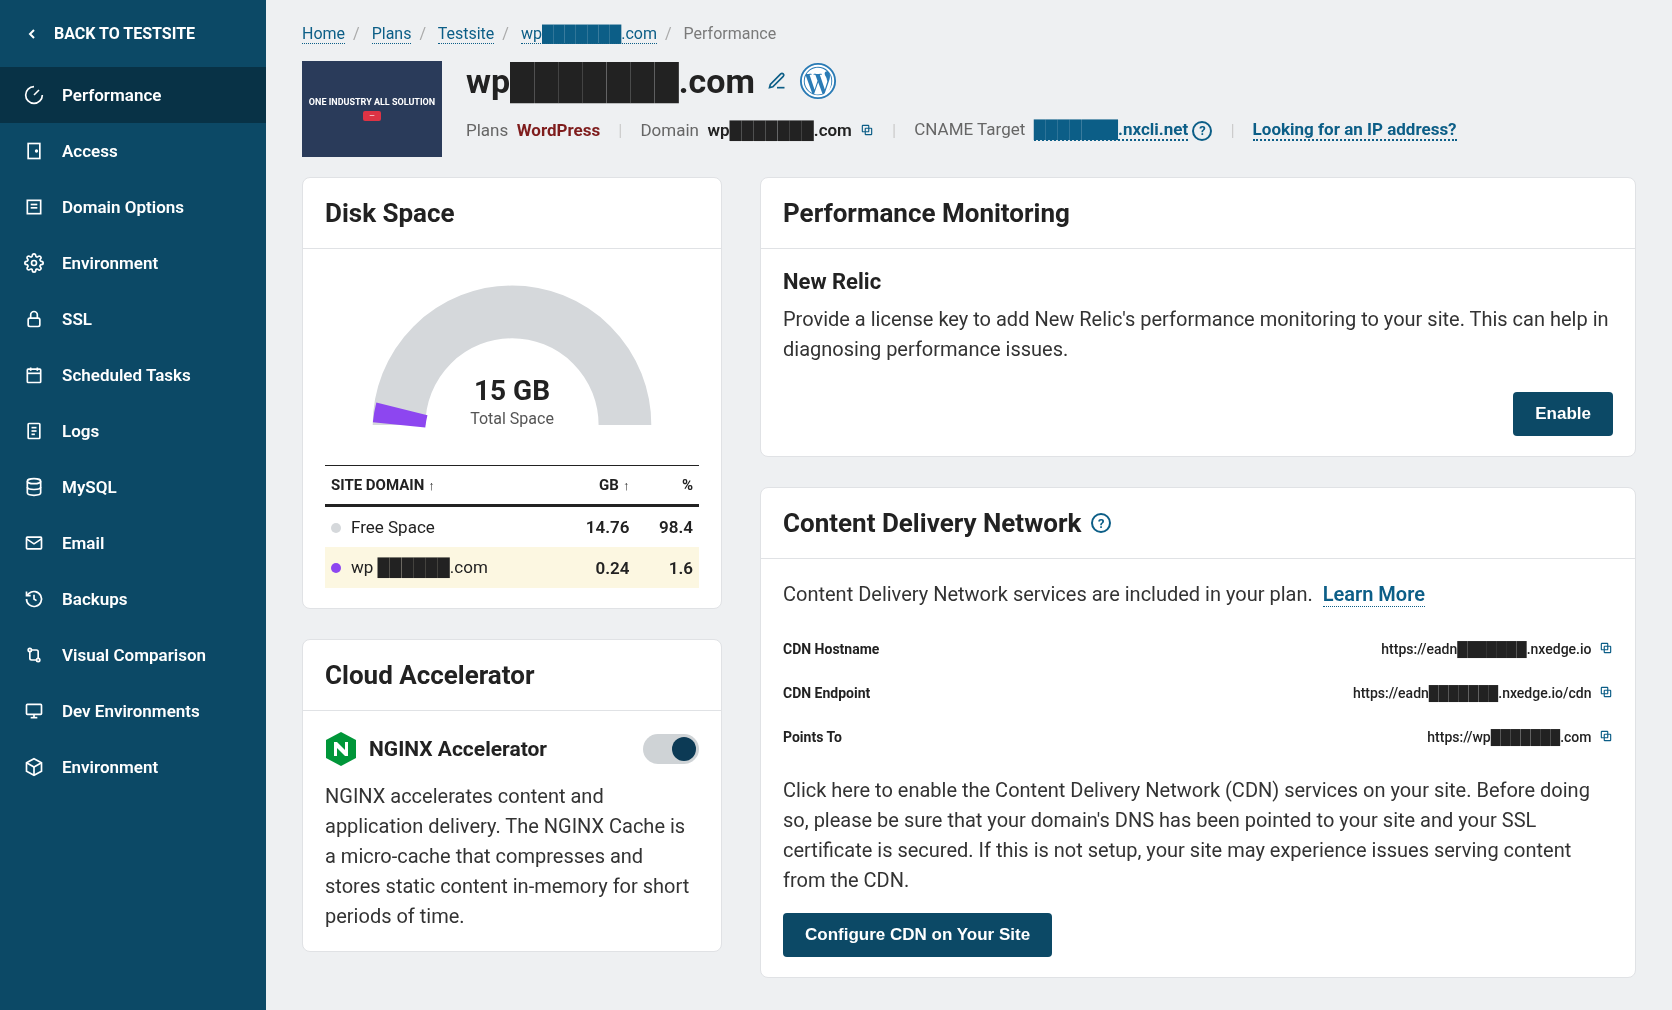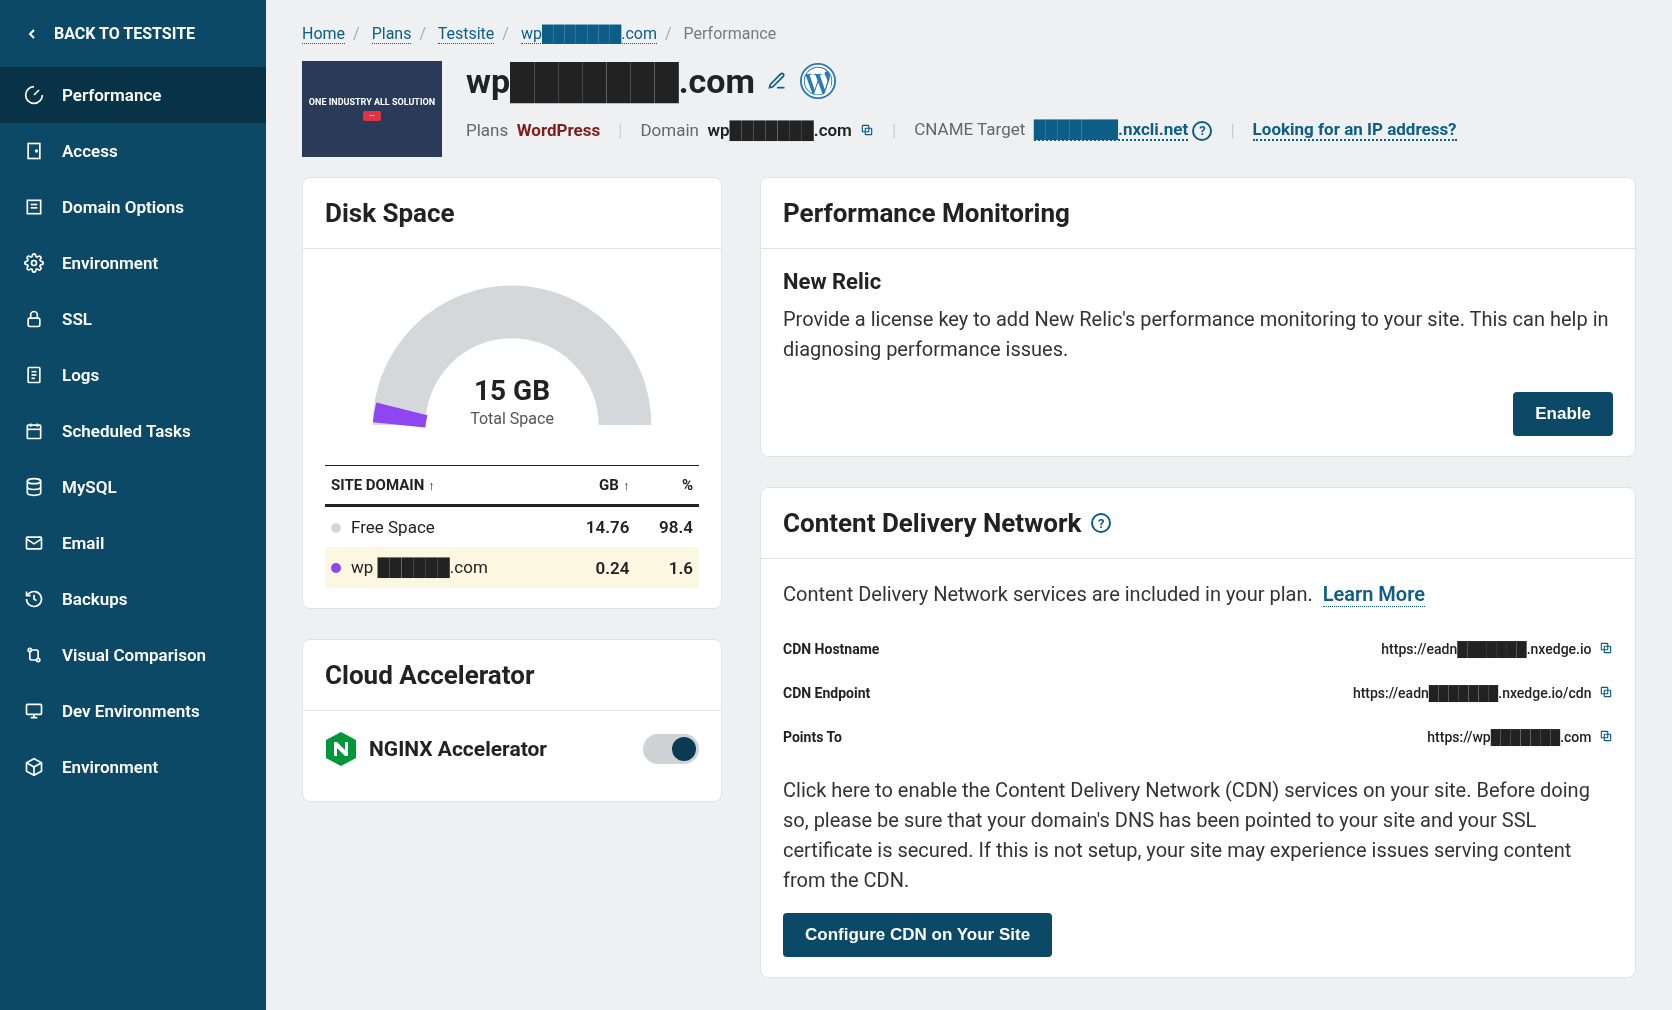--- a/index.html
+++ b/index.html
@@ -109,35 +109,35 @@
   </div>
   <div class="nav-item">
     <svg viewBox="0 0 24 24" fill="none" stroke="currentColor" stroke-width="2">
         <rect x="5" y="11" width="14" height="10" rx="2"></rect>
         <path d="M8 11V7a4 4 0 0 1 8 0v4"></path>
       </svg>
     <span>SSL</span>
   </div>
   <div class="nav-item">
     <svg viewBox="0 0 24 24" fill="none" stroke="currentColor" stroke-width="2">
+        <rect x="4" y="5" width="16" height="16" rx="1"></rect>
+        <line x1="4" y1="10" x2="20" y2="10"></line>
+        <line x1="8" y1="3" x2="8" y2="7"></line>
+        <line x1="16" y1="3" x2="16" y2="7"></line>
+      </svg>
+    <span>Scheduled Tasks</span>
+  </div>
+  <div class="nav-item">
+    <svg viewBox="0 0 24 24" fill="none" stroke="currentColor" stroke-width="2">
         <rect x="5" y="3" width="14" height="18" rx="1"></rect>
         <line x1="9" y1="8" x2="15" y2="8"></line>
         <line x1="9" y1="12" x2="15" y2="12"></line>
         <line x1="9" y1="16" x2="13" y2="16"></line>
       </svg>
     <span>Logs</span>
-  </div>
-  <div class="nav-item">
-    <svg viewBox="0 0 24 24" fill="none" stroke="currentColor" stroke-width="2">
-        <rect x="4" y="5" width="16" height="16" rx="1"></rect>
-        <line x1="4" y1="10" x2="20" y2="10"></line>
-        <line x1="8" y1="3" x2="8" y2="7"></line>
-        <line x1="16" y1="3" x2="16" y2="7"></line>
-      </svg>
-    <span>Scheduled Tasks</span>
   </div>
   <div class="nav-item">
     <svg viewBox="0 0 24 24" fill="none" stroke="currentColor" stroke-width="2">
         <ellipse cx="12" cy="5" rx="8" ry="3"></ellipse>
         <path d="M4 5v14c0 1.66 3.58 3 8 3s8-1.34 8-3V5"></path>
         <path d="M4 12c0 1.66 3.58 3 8 3s8-1.34 8-3"></path>
       </svg>
     <span>MySQL</span>
   </div>
   <div class="nav-item">
@@ -277,20 +277,21 @@
           <div class="nginx-row">
             <svg class="nginx-logo" viewBox="0 0 32 36">
                 <polygon points="16,1 31,9 31,27 16,35 1,27 1,9" fill="#009639"></polygon>
                 <path d="M9 11v14h3V17l8 8h3V11h-3v8l-8-8z" fill="#fff"></path>
               </svg>
             <div class="nginx-title">NGINX Accelerator</div>
             <div class="toggle">
                 <div class="knob"></div>
               </div>
           </div>
+          <p>NGINX accelerates content and application delivery. The NGINX Cache is a micro-cache that compresses and stores static content in-memory for short periods of time.</p>
         </div>
       </div>
 
     </div>
 
     <div class="col-right">
 
       <div class="card">
         <div class="card-header">Performance Monitoring</div>
         <div class="card-body">

